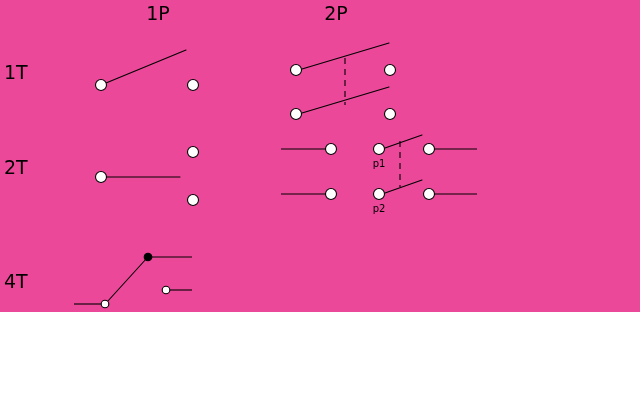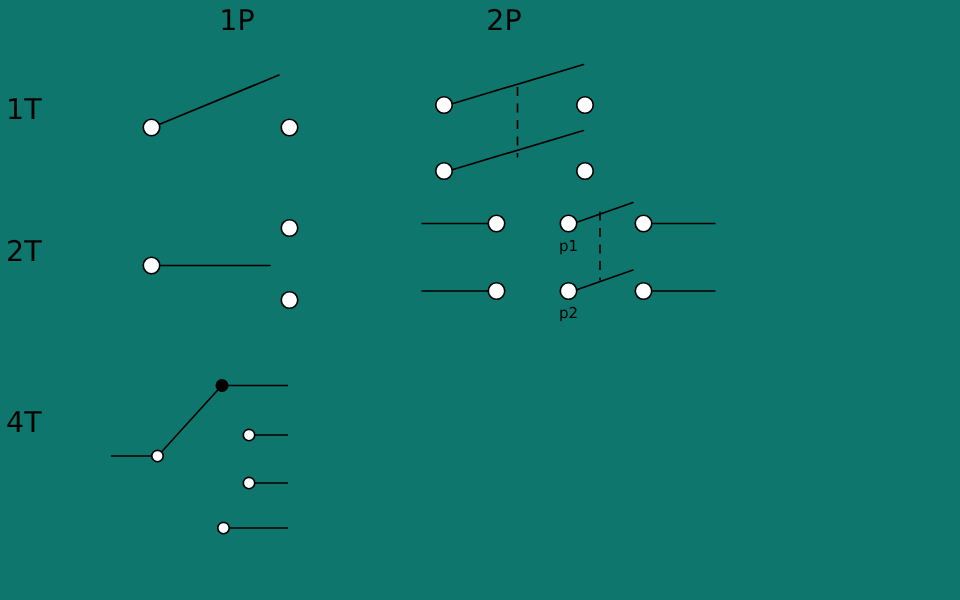--- a/index.html
+++ b/index.html
@@ -6,22 +6,22 @@
     margin: 0;
     padding: 0;
     background: #ffffff;
   }
   body {
     font-family: "DejaVu Sans", sans-serif;
   }
   #canvas {
     position: relative;
     width: 640px;
-    height: 400px;
-    background: #0f766e;
+    height: 312px;
+    background: #ec4899;
     overflow: hidden;
   }
   svg#diagram {
     position: absolute;
     left: 0;
     top: 0;
     width: 640px;
     height: 400px;
     display: block;
   }

